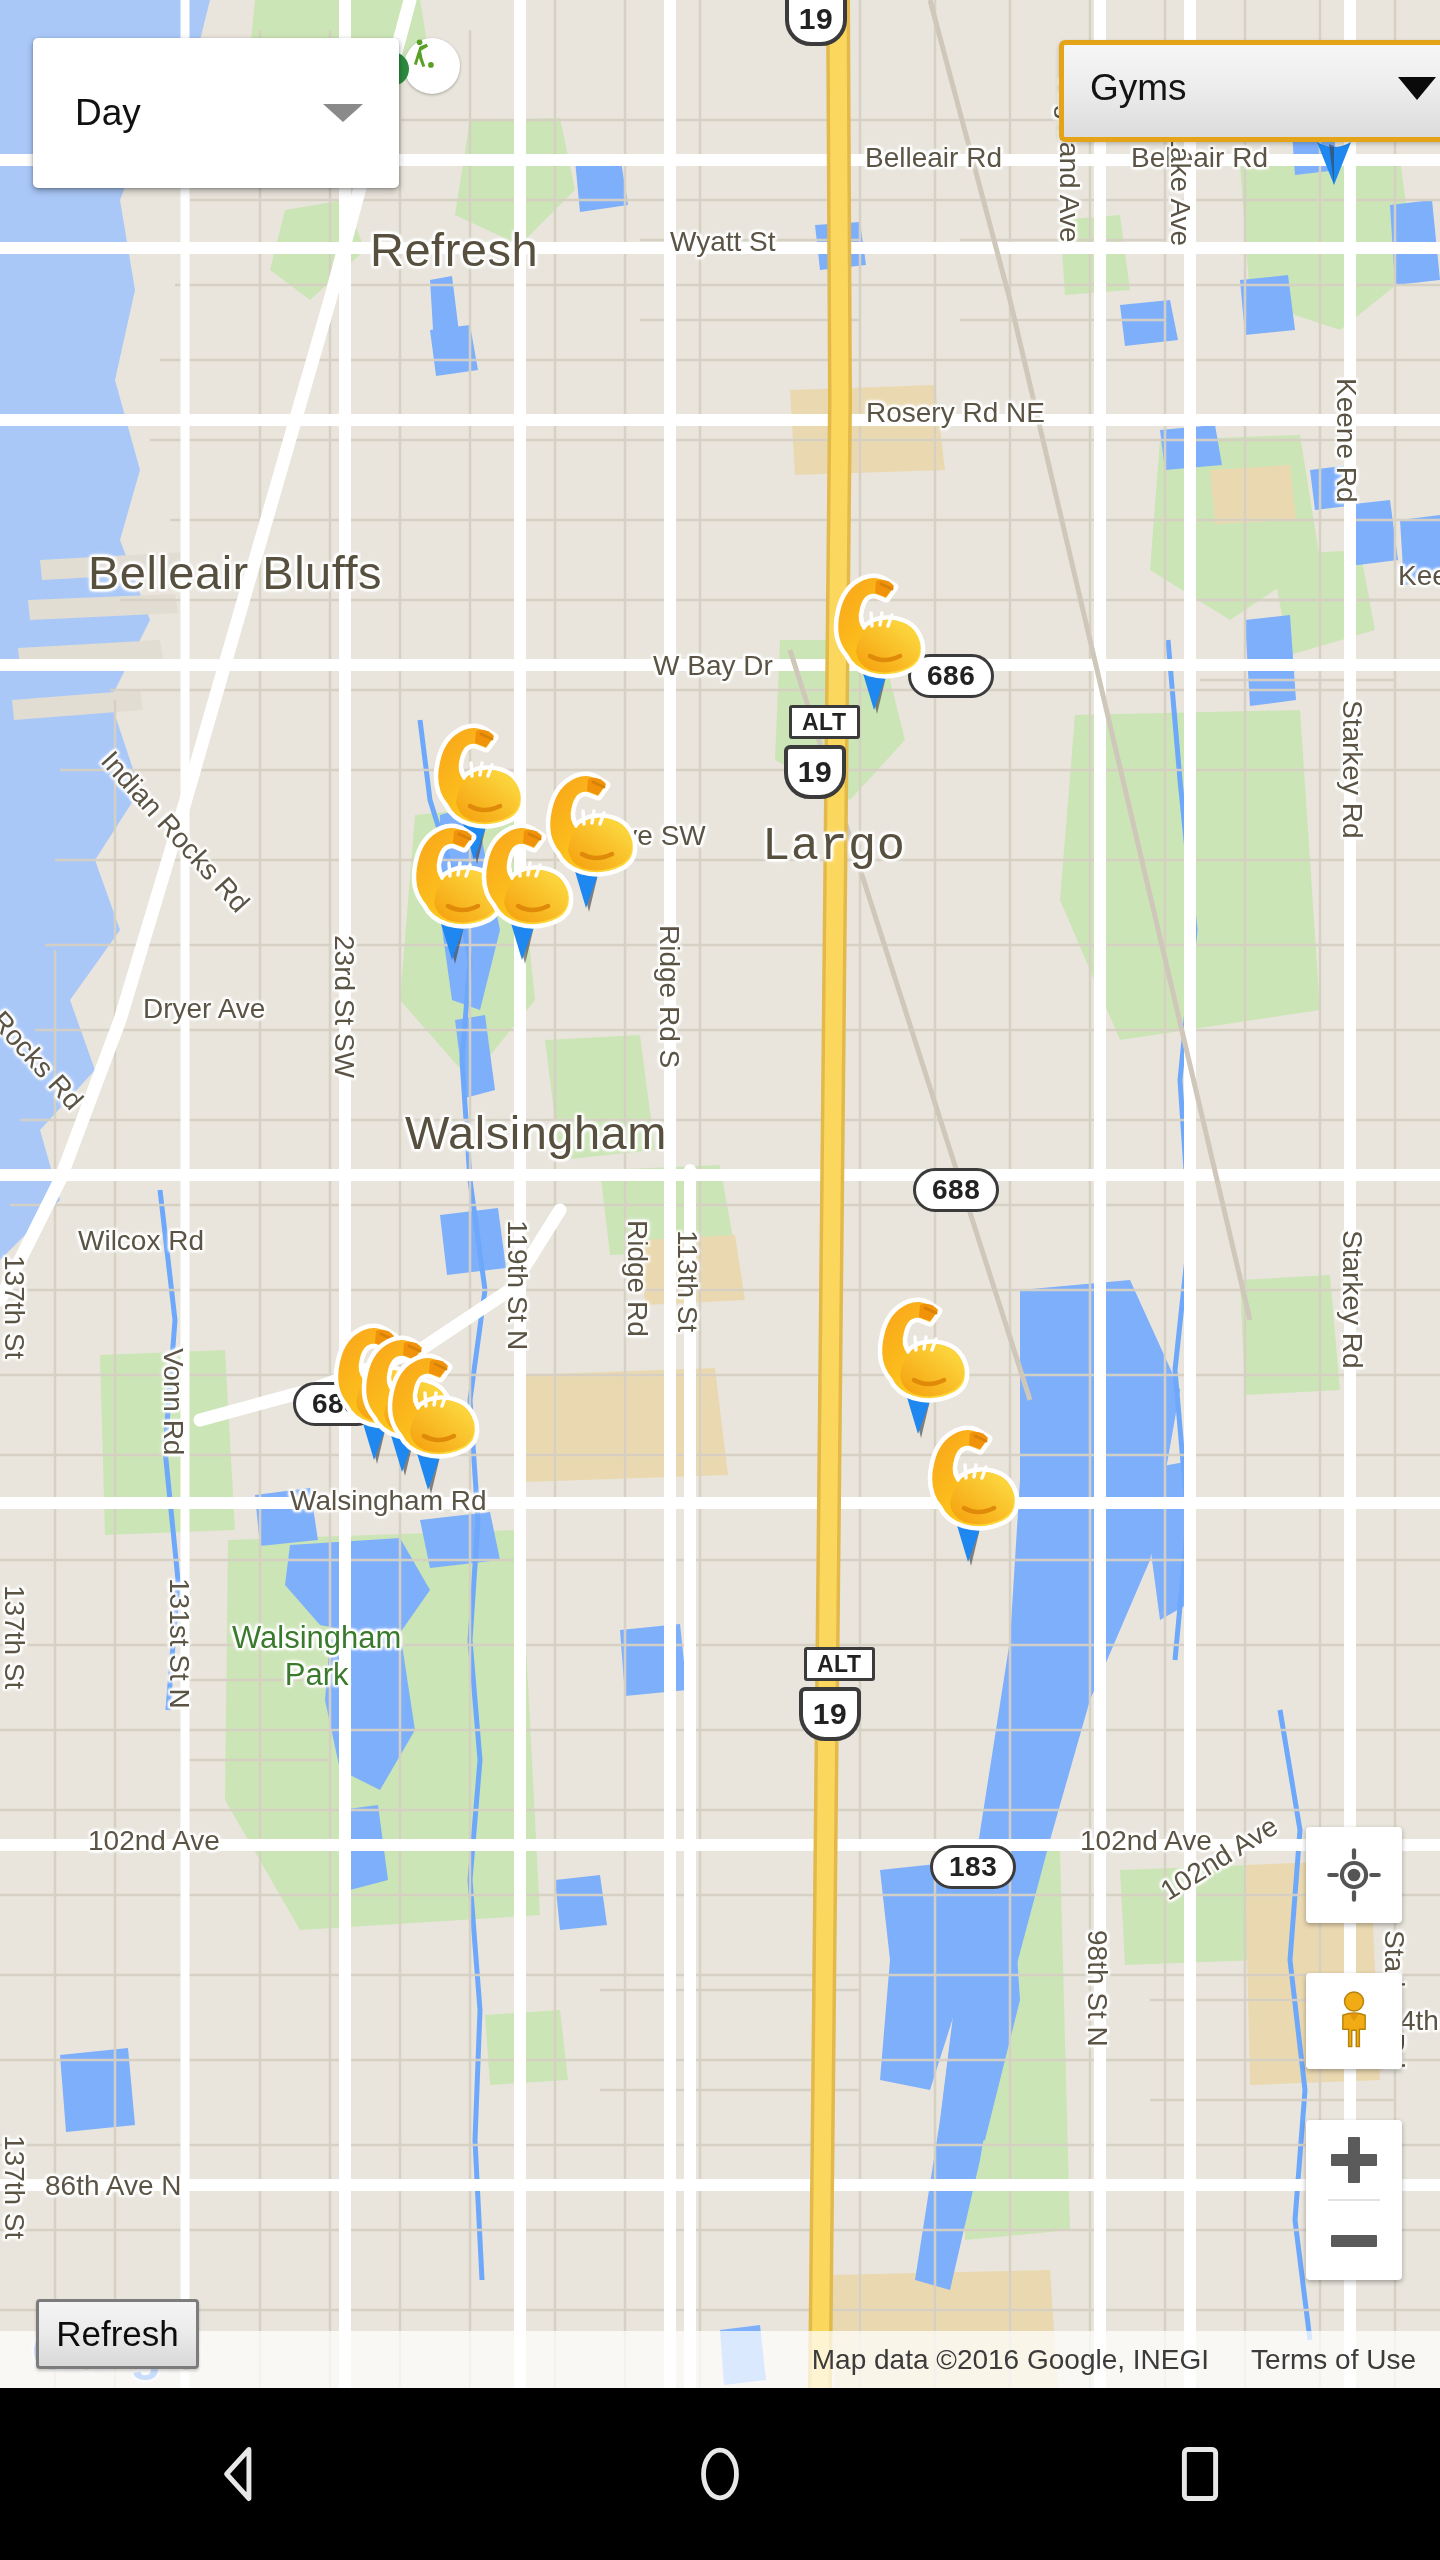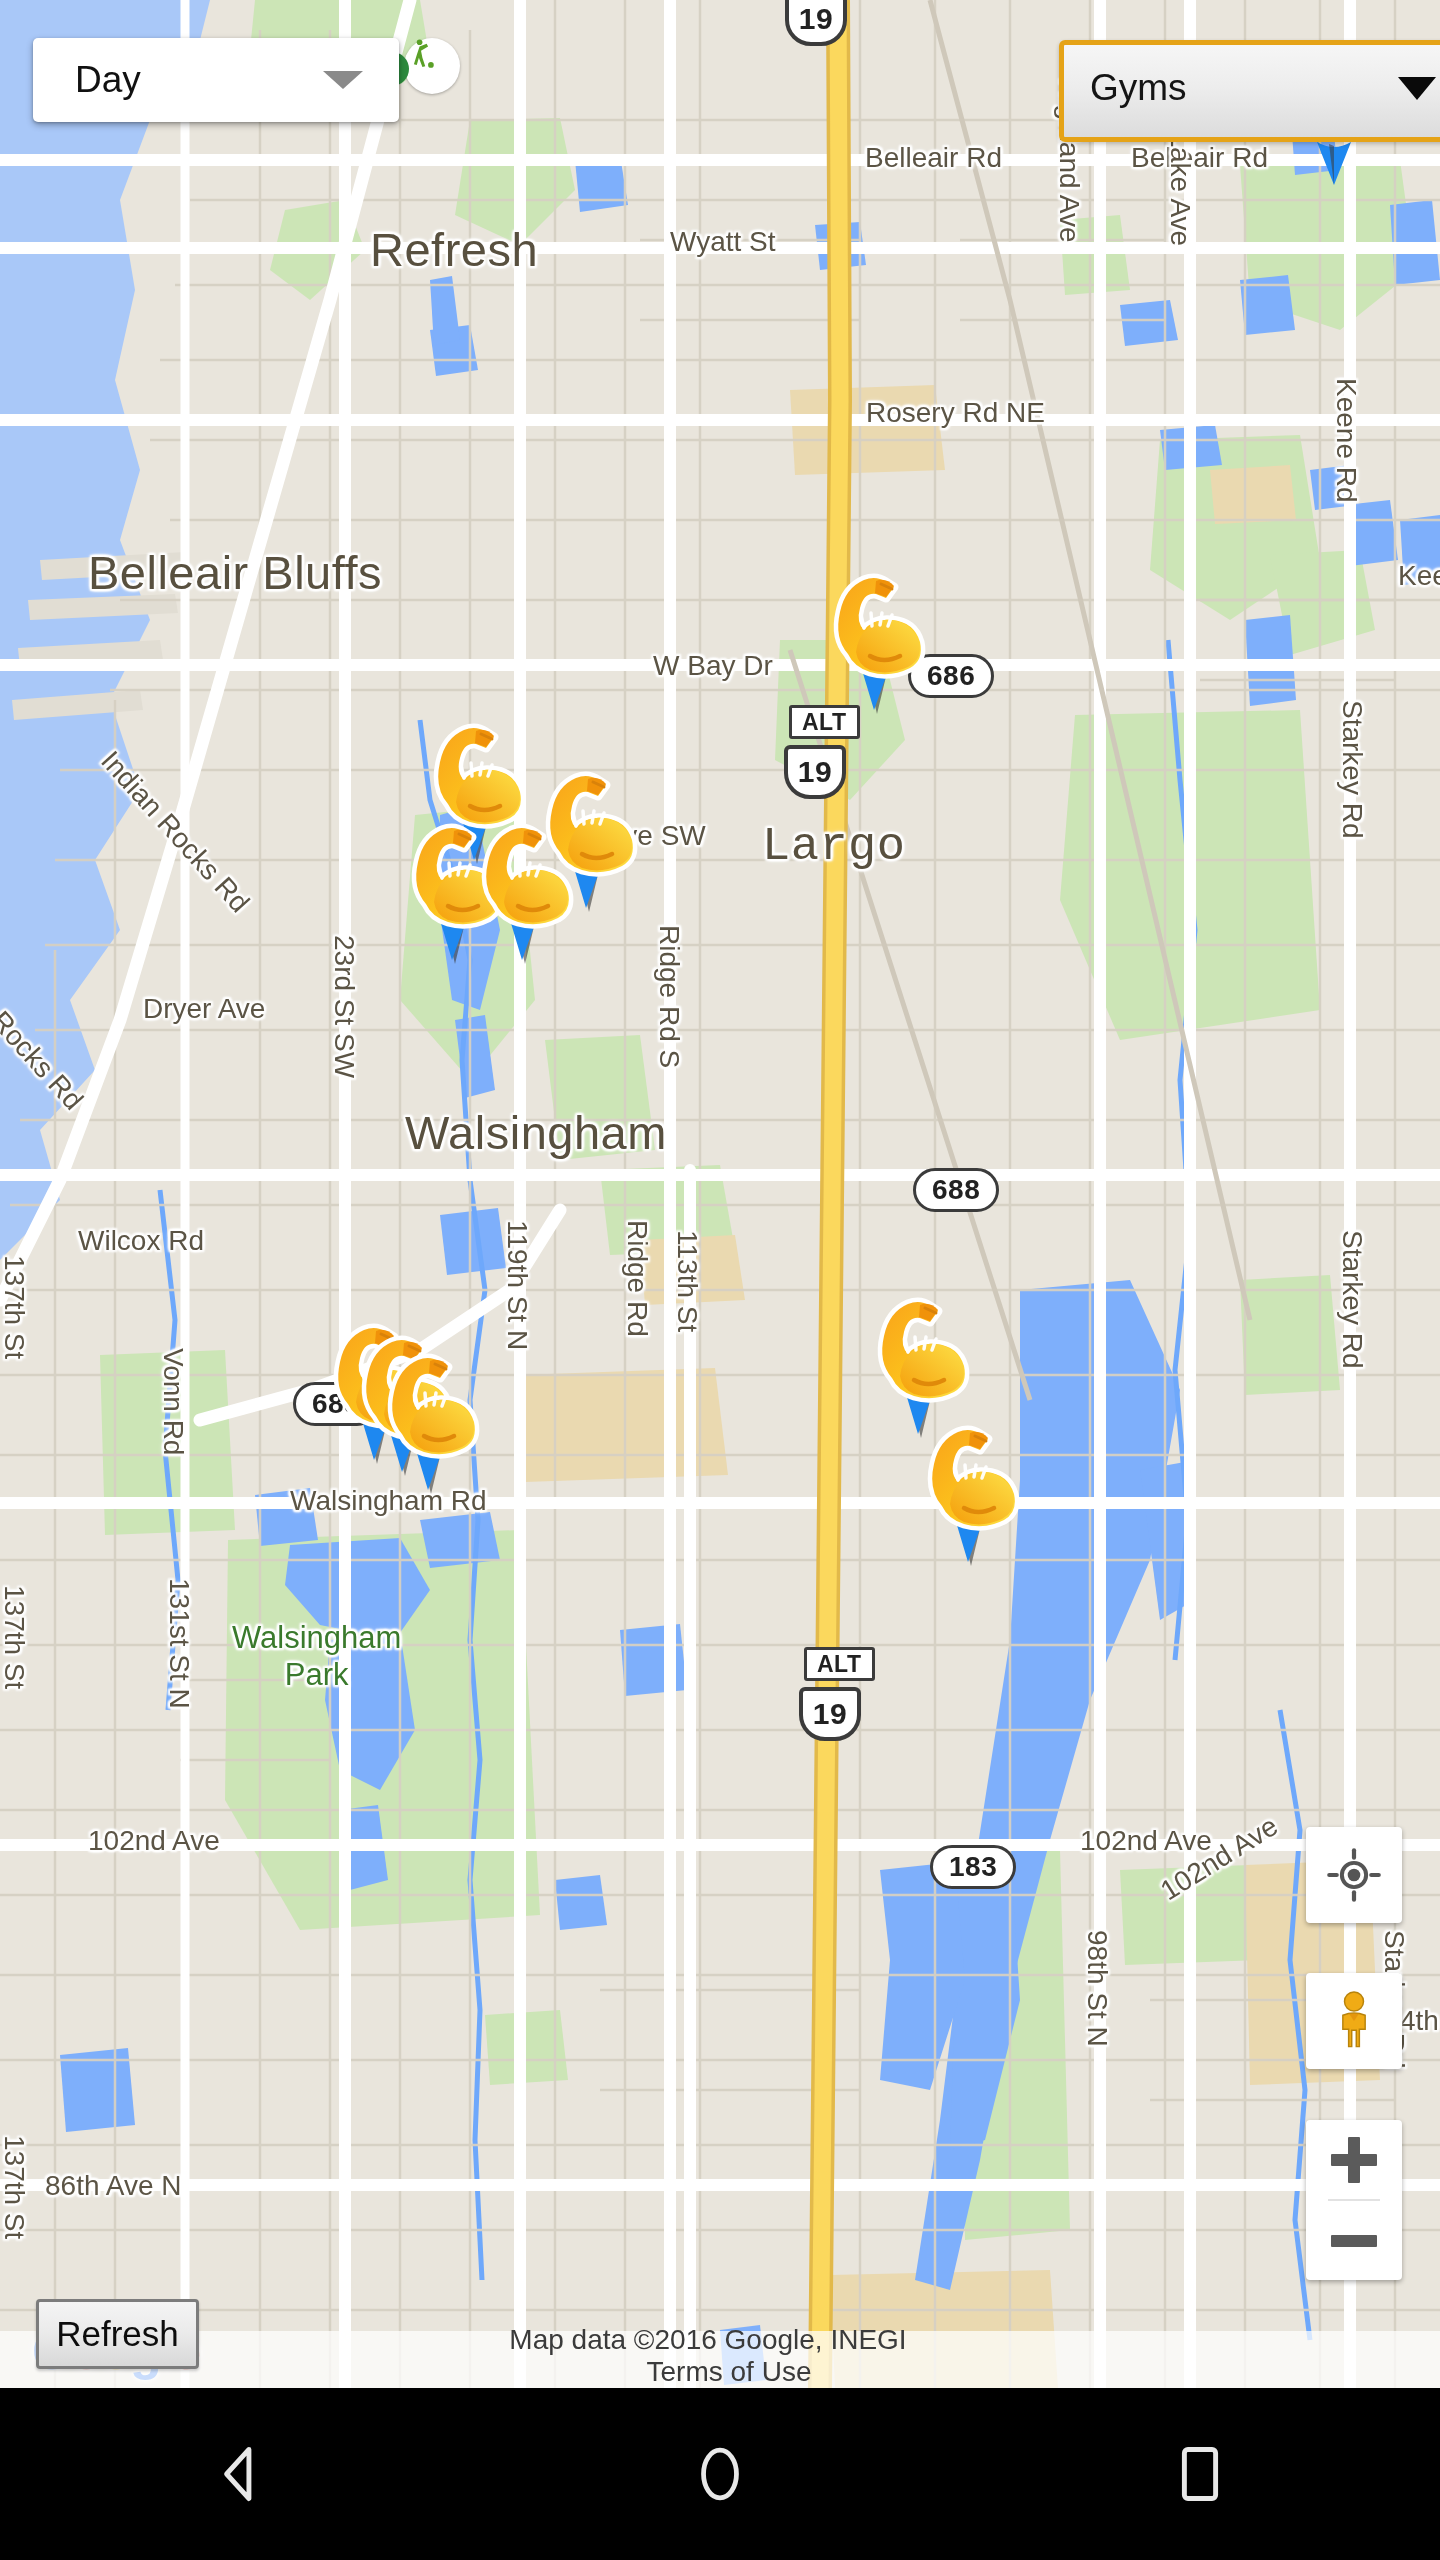--- a/index.html
+++ b/index.html
@@ -48,21 +48,21 @@
     border-radius:6px 6px 26px 26px; height:54px; width:62px; font-size:30px;
     border-width:4px;
   }
 
   
   .gym { position:absolute; width:118px; height:150px; }
   .gym svg { width:100%; height:100%; display:block; }
 
   
   #day-dd {
-    position:absolute; left:33px; top:38px; width:366px; height:84px;
+    position:absolute; left:33px; top:38px; width:366px; height:150px;
     background:#fff; border-radius:5px;
     box-shadow:0 3px 7px rgba(0,0,0,.30), 0 1px 3px rgba(0,0,0,.22);
     display:flex; align-items:center; padding:0 36px 0 42px;
   }
   #day-dd .txt { font-size:37px; color:#111; flex:1; }
   #day-dd .caret {
     width:0;height:0;border-left:20px solid transparent;border-right:20px solid transparent;
     border-top:18px solid #8a8a8a;
   }
 
@@ -114,21 +114,21 @@
     letter-spacing:-2px; line-height:1;
     font-family:"Liberation Sans", sans-serif;
   }
   #glogo span { text-shadow:0 0 4px rgba(255,255,255,.95),0 0 7px rgba(255,255,255,.9); }
 
   
   #attrib {
     position:absolute; left:0; top:2331px; width:1440px; height:57px;
     background:rgba(255,255,255,.72);
     display:flex; align-items:center; justify-content:flex-end;
-    font-size:28px; color:#3b3b3b; padding-right:24px;flex-direction:column;
+    font-size:28px; color:#3b3b3b; padding-right:24px;
   }
   #attrib .tou { margin-left:42px; }
 
   
   #navbar {
     position:absolute; left:0; top:2388px; width:1440px; height:172px;
     background:#000; display:flex; align-items:center; justify-content:space-around;
   }
   #navbar .nv { width:200px; height:172px; display:flex; align-items:center; justify-content:center; }
 </style>

